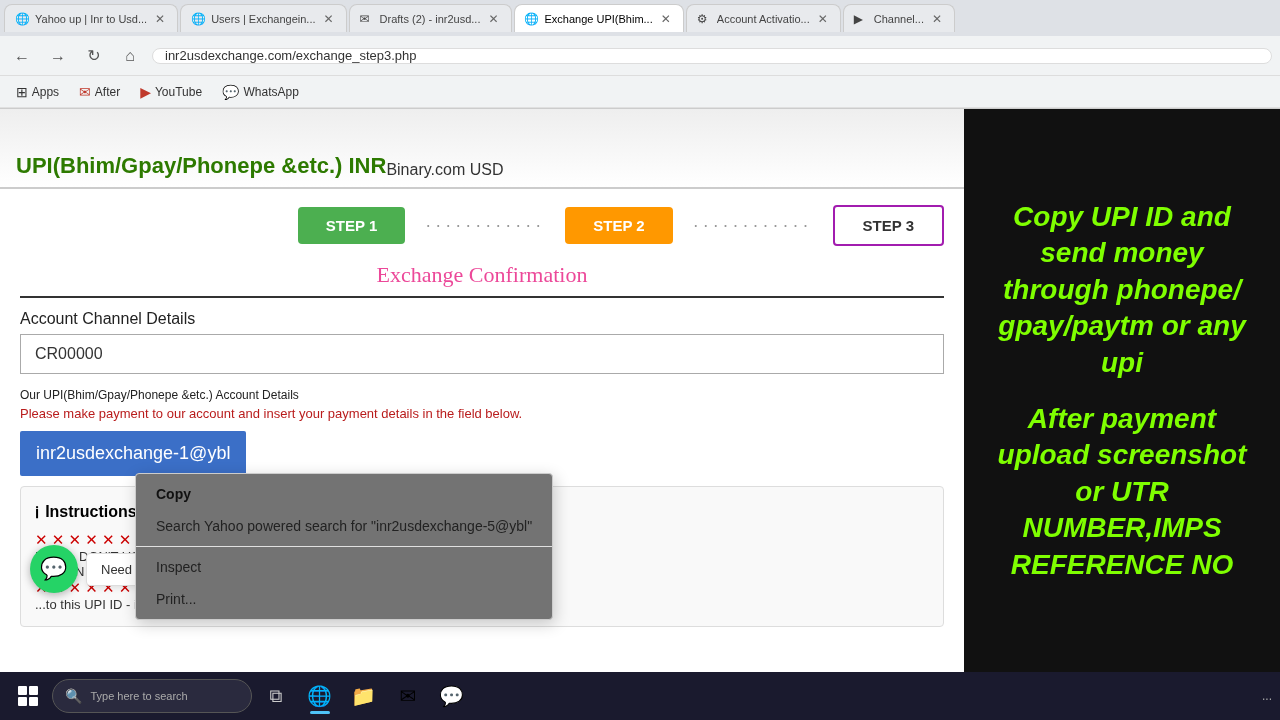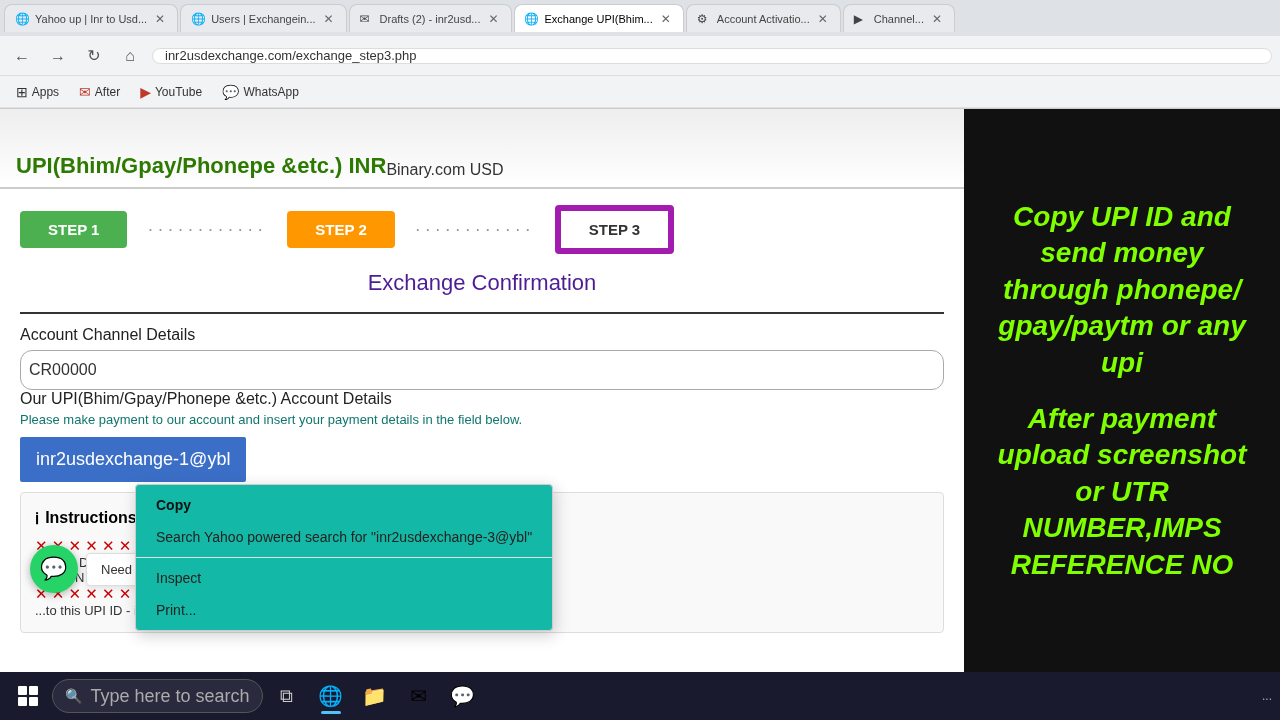--- a/index.html
+++ b/index.html
@@ -114,21 +114,21 @@
 
     .page-content {
       padding: 0 20px;
       background: #fff;
     }
 
     
     .step-progress {
       display: flex;
       align-items: center;
-      justify-content: flex-start;
+      justify-content: flex-end;
       gap: 20px;
       margin: 16px 0;
     }
     .step-btn {
       padding: 10px 28px;
       border: none;
       border-radius: 4px;
       font-size: 15px;
       font-weight: bold;
       cursor: pointer;
@@ -137,84 +137,86 @@
       background: #4caf50;
       color: #fff;
     }
     .step-btn.active-orange {
       background: #ff9800;
       color: #fff;
     }
     .step-btn.inactive {
       background: #fff;
       color: #333;
-      border: 6px solid #a21caf;
+      border: 2px solid #a21caf;
     }
     .step-dots {
       color: #999;
       font-size: 18px;
       letter-spacing: 4px;
     }
 
     
     .section-title {
       font-size: 22px;
       font-weight: normal;
       text-align: center;
-      color: #4c1d95;
+      color: #ec4899;
       margin: 12px 0;
       border-bottom: 2px solid #333;
-      padding-bottom: 16px;
+      padding-bottom: 8px;
+      font-family: Liberation Serif, serif;
     }
 
     .subsection-label {
       font-size: 16px;
       color: #222;
       margin: 10px 0 6px 0;
     }
 
     .account-input {
       width: 100%;
-      padding: 10px 8px;
+      padding: 10px 14px;
       border: 1px solid #aaa;
-      border-radius: 12px;
+      border-radius: 0;
       font-size: 16px;
       background: #fff;
       color: #333;
+      margin-bottom: 14px;
     }
 
     .upi-label {
-      font-size: 16px;
+      font-size: 12px;
       color: #222;
       margin-bottom: 4px;
     }
     .upi-desc {
       font-size: 13px;
-      color: #0f766e;
+      color: #b91c1c;
       margin-bottom: 10px;
     }
 
     .upi-id-box {
       background: #3b6fc7;
       color: #fff;
       padding: 12px 16px;
       font-size: 18px;
       border-radius: 2px;
       display: inline-block;
       margin-bottom: 0;
       cursor: text;
       user-select: text;
     }
 
     
     .context-menu {
       position: absolute;
-      top: 375px;
+      top: 364px;
       left: 135px;
-      background: #14b8a6;
+      background: #737373;
       border: 1px solid #ccc;
       border-radius: 4px;
       box-shadow: 2px 4px 16px rgba(0,0,0,0.2);
       min-width: 320px;
       z-index: 100;
       padding: 4px 0;
     }
     .context-item {
       padding: 8px 20px;
       font-size: 14px;
@@ -335,21 +337,21 @@
       align-items: center;
       background: #2a2a3e;
       border: 1px solid #555;
       border-radius: 20px;
       height: 34px;
       padding: 0 12px;
       gap: 8px;
       min-width: 200px;
     }
     .taskbar-search-icon { color: #aaa; font-size: 14px; }
-    .taskbar-search-text { color: #aaa; font-size: 18px; }
+    .taskbar-search-text { color: #aaa; font-size: 11px; }
     .taskbar-icon-btn {
       width: 40px; height: 40px;
       display: flex; align-items: center; justify-content: center;
       cursor: pointer; color: #ccc; font-size: 18px; border-radius: 4px;
     }
     .taskbar-right {
       margin-left: auto;
       display: flex;
       align-items: center;
       gap: 8px;
@@ -484,21 +486,21 @@
       
       <div class="upi-label">Our UPI(Bhim/Gpay/Phonepe &amp;etc.) Account Details</div>
       <div class="upi-desc">Please make payment to our account and insert your payment details in the field below.</div>
 
       
       <div class="upi-id-box">inr2usdexchange-1@ybl</div>
 
       
       <div class="context-menu">
         <div class="context-item bold">Copy</div>
-        <div class="context-item">Search Yahoo powered search for "inr2usdexchange-3@ybl"</div>
+        <div class="context-item">Search Yahoo powered search for "inr2usdexchange-5@ybl"</div>
         <div class="context-separator"></div>
         <div class="context-item">Inspect</div>
         <div class="context-item">Print...</div>
       </div>
 
       
       <div class="instructions-box">
         <div class="instructions-title">
           <span>ℹ</span>
           <span>Instructions</span>

